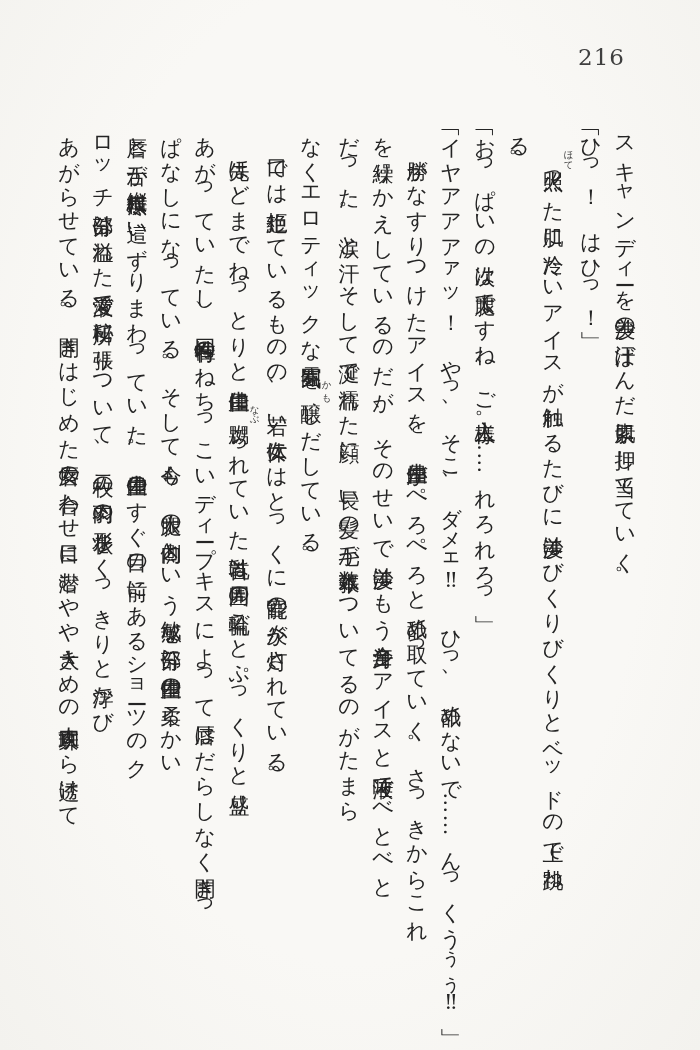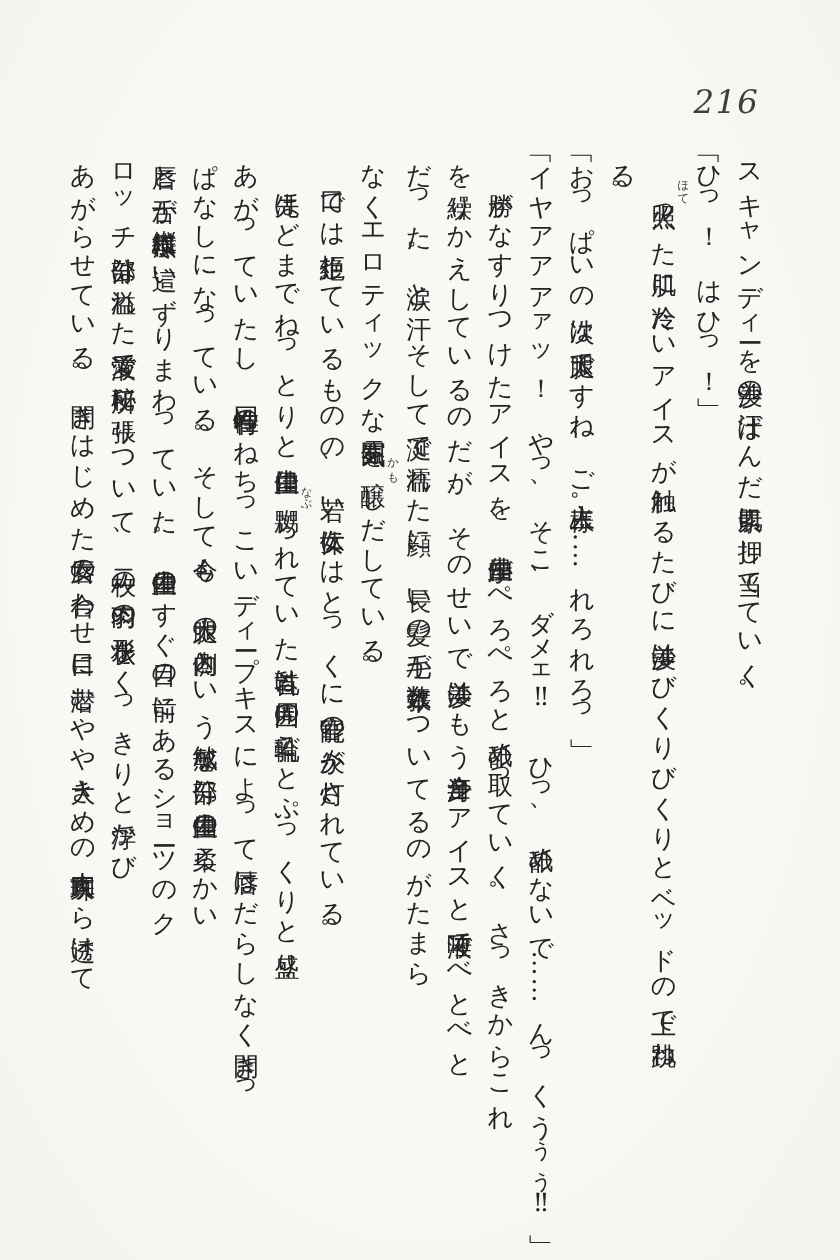--- a/index.html
+++ b/index.html
@@ -14,24 +14,23 @@
     width: 700px;
     height: 1050px;
     background: #f7f6f3;
     background: radial-gradient(ellipse at 50% 45%, #f9f8f5 60%, #f3f2ee 100%);
     overflow: hidden;
     font-family: "DejaVu Serif", "Liberation Serif", serif;
     color: #222222;
   }
   .page-number {
     position: absolute;
-    top: 70px;
+    top: 44px;
     left: 578px;
-    font-size: 27px;
-    font-style: italic;
+    font-size: 23px;
     letter-spacing: 1px;
     color: #3f3f3f;
   }
   .text-block {
     position: absolute;
     top: 122px;
     right: 58px;
     height: 888px;
     writing-mode: vertical-rl;
     font-size: 21px;

